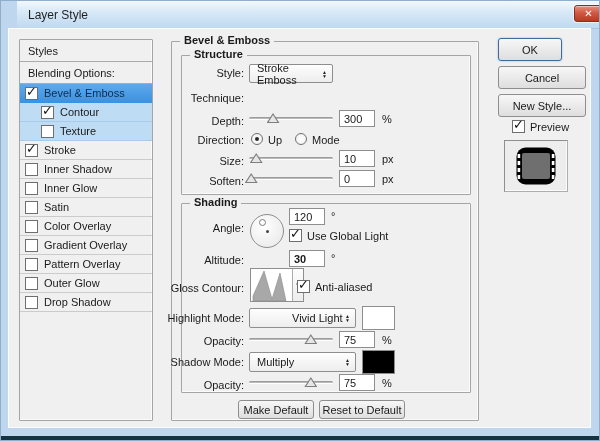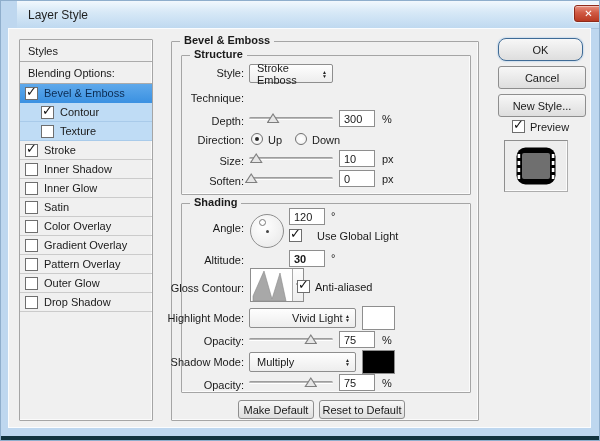--- a/index.html
+++ b/index.html
@@ -169,21 +169,21 @@
     </div>
     <div class="vbox" style="left:330px; top:81px;">
         <span>300</span>
       </div>
     <span class="unit" style="left:373px; top:84px;">%</span>
 
     <span class="rlabel" style="left:149px; top:105px;">Direction:</span>
     <div class="radio sel" style="left:242px; top:104px;"></div>
     <span class="unit" style="left:259px; top:105px;">Up</span>
     <div class="radio" style="left:286px; top:104px;"></div>
-    <span class="unit" style="left:303px; top:105px;">Down</span>
+    <span class="unit" style="left:303px; top:105px;">Mode</span>
 
     <span class="rlabel" style="left:149px; top:126px;">Size:</span>
     <div class="slider" style="left:240px; top:123px; width:84px;">
       <div class="track"></div>
       <div class="thumb" style="left: calc(8% - 6px);"></div>
     </div>
     <div class="vbox" style="left:330px; top:121px;">
         <span>10</span>
       </div>
     <span class="unit" style="left:373px; top:124px;">px</span>
@@ -207,21 +207,21 @@
       <div class="marker"></div>
       <div class="cdot"></div>
     </div>
     <div class="vbox" style="left:280px; top:179px;">
         <span>120</span>
       </div>
     <span class="unit" style="left:322px; top:181px;">°</span>
     <div class="cb" style="position:absolute; left:280px; top:200px;">
       <span class="ck">✓</span>
     </div>
-    <span class="unit" style="left:308px; top:201px;">Use Global Light</span>
+    <span class="unit" style="left:298px; top:201px;">Use Global Light</span>
 
     <span class="rlabel" style="left:149px; top:225px;">Altitude:</span>
     <div class="vbox" style="left:280px; top:221px;font-weight:bold;">
         <span>30</span>
       </div>
     <span class="unit" style="left:322px; top:223px;">°</span>
 
     <span class="rlabel" style="left:149px; top:253px;">Gloss Contour:</span>
     <div class="contour" style="left:241px; top:239px;">
       <div class="cthumb">
@@ -278,21 +278,21 @@
       </div>
     <span class="unit" style="left:373px; top:348px;">%</span>
 
     <div class="btn" style="left:229px; top:371px; width:76px; height:19px;">
       <span>Make Default</span>
     </div>
     <div class="btn" style="left:310px; top:371px; width:86px; height:19px;">
       <span>Reset to Default</span>
     </div>
 
-    <div class="btn default" style="left:489px; top:9px; width:85px; height:23px;border-radius:8px;">
+    <div class="btn default" style="left:489px; top:9px; width:64px; height:23px;">
       <span>OK</span>
     </div>
     <div class="btn" style="left:489px; top:37px; width:88px; height:23px;">
       <span>Cancel</span>
     </div>
     <div class="btn" style="left:489px; top:65px; width:88px; height:23px;">
       <span>New Style...</span>
     </div>
     <div class="cb" style="position:absolute; left:503px; top:91px;">
       <span class="ck">✓</span>

